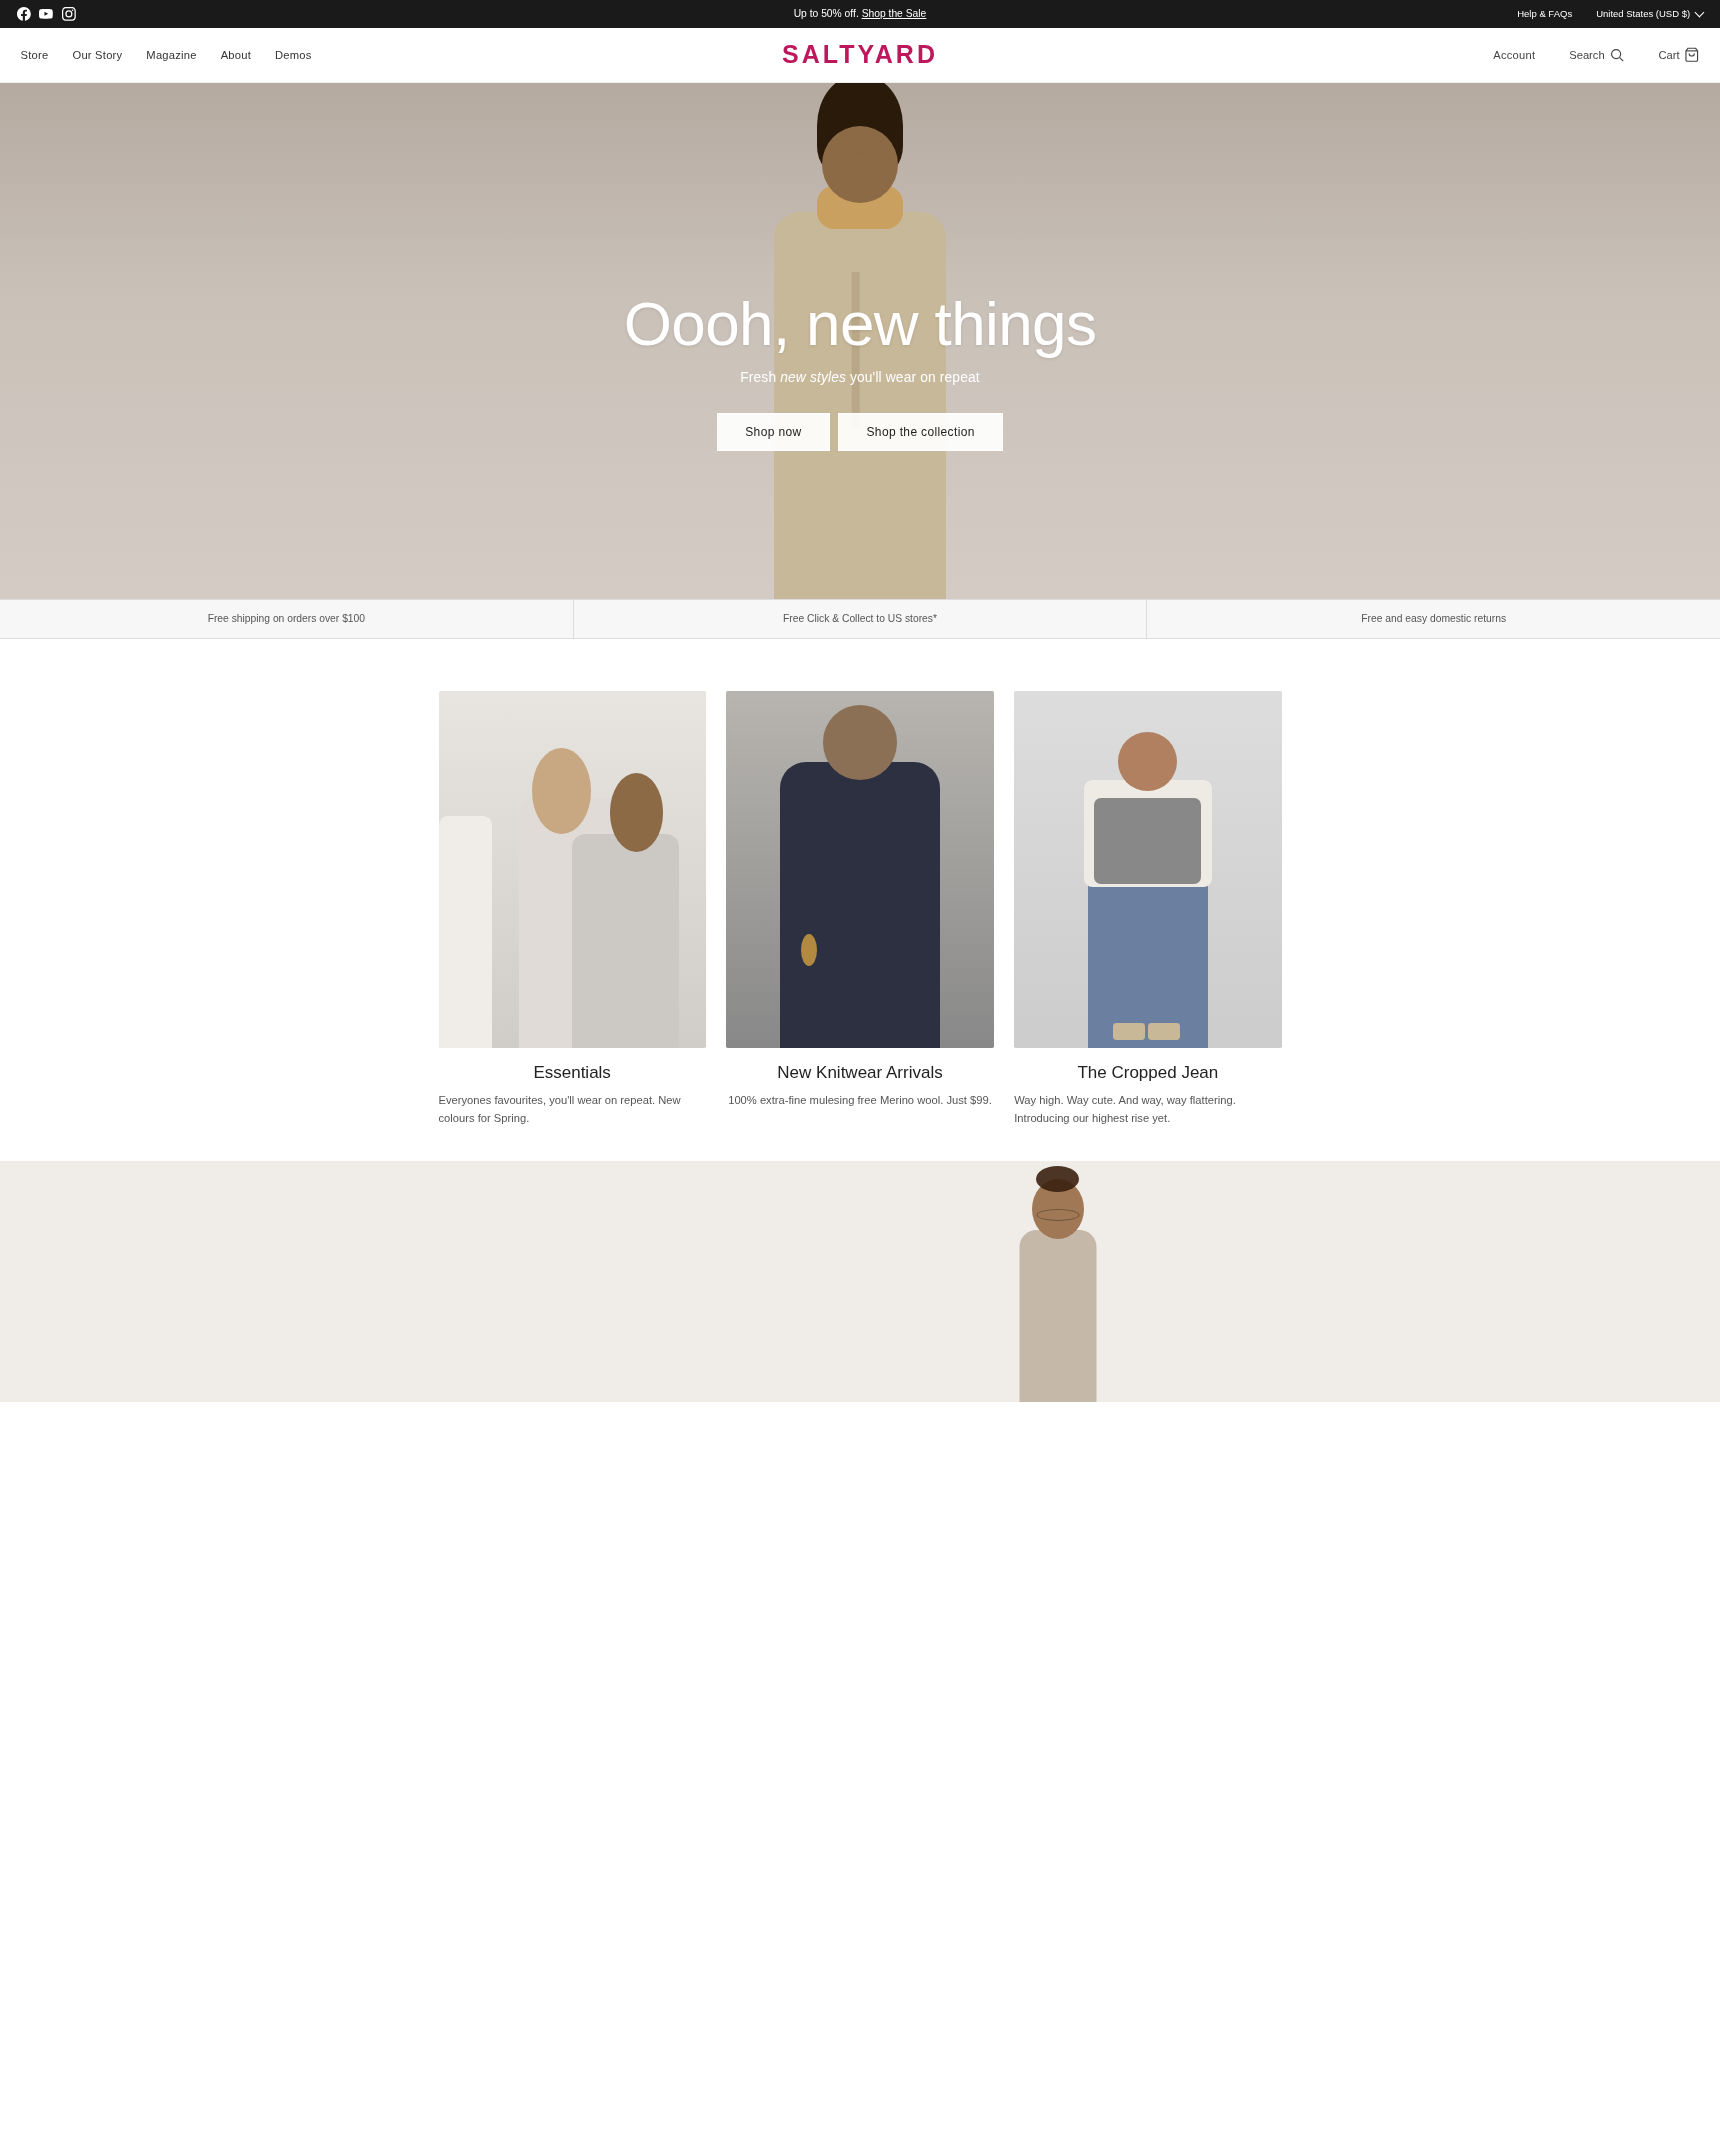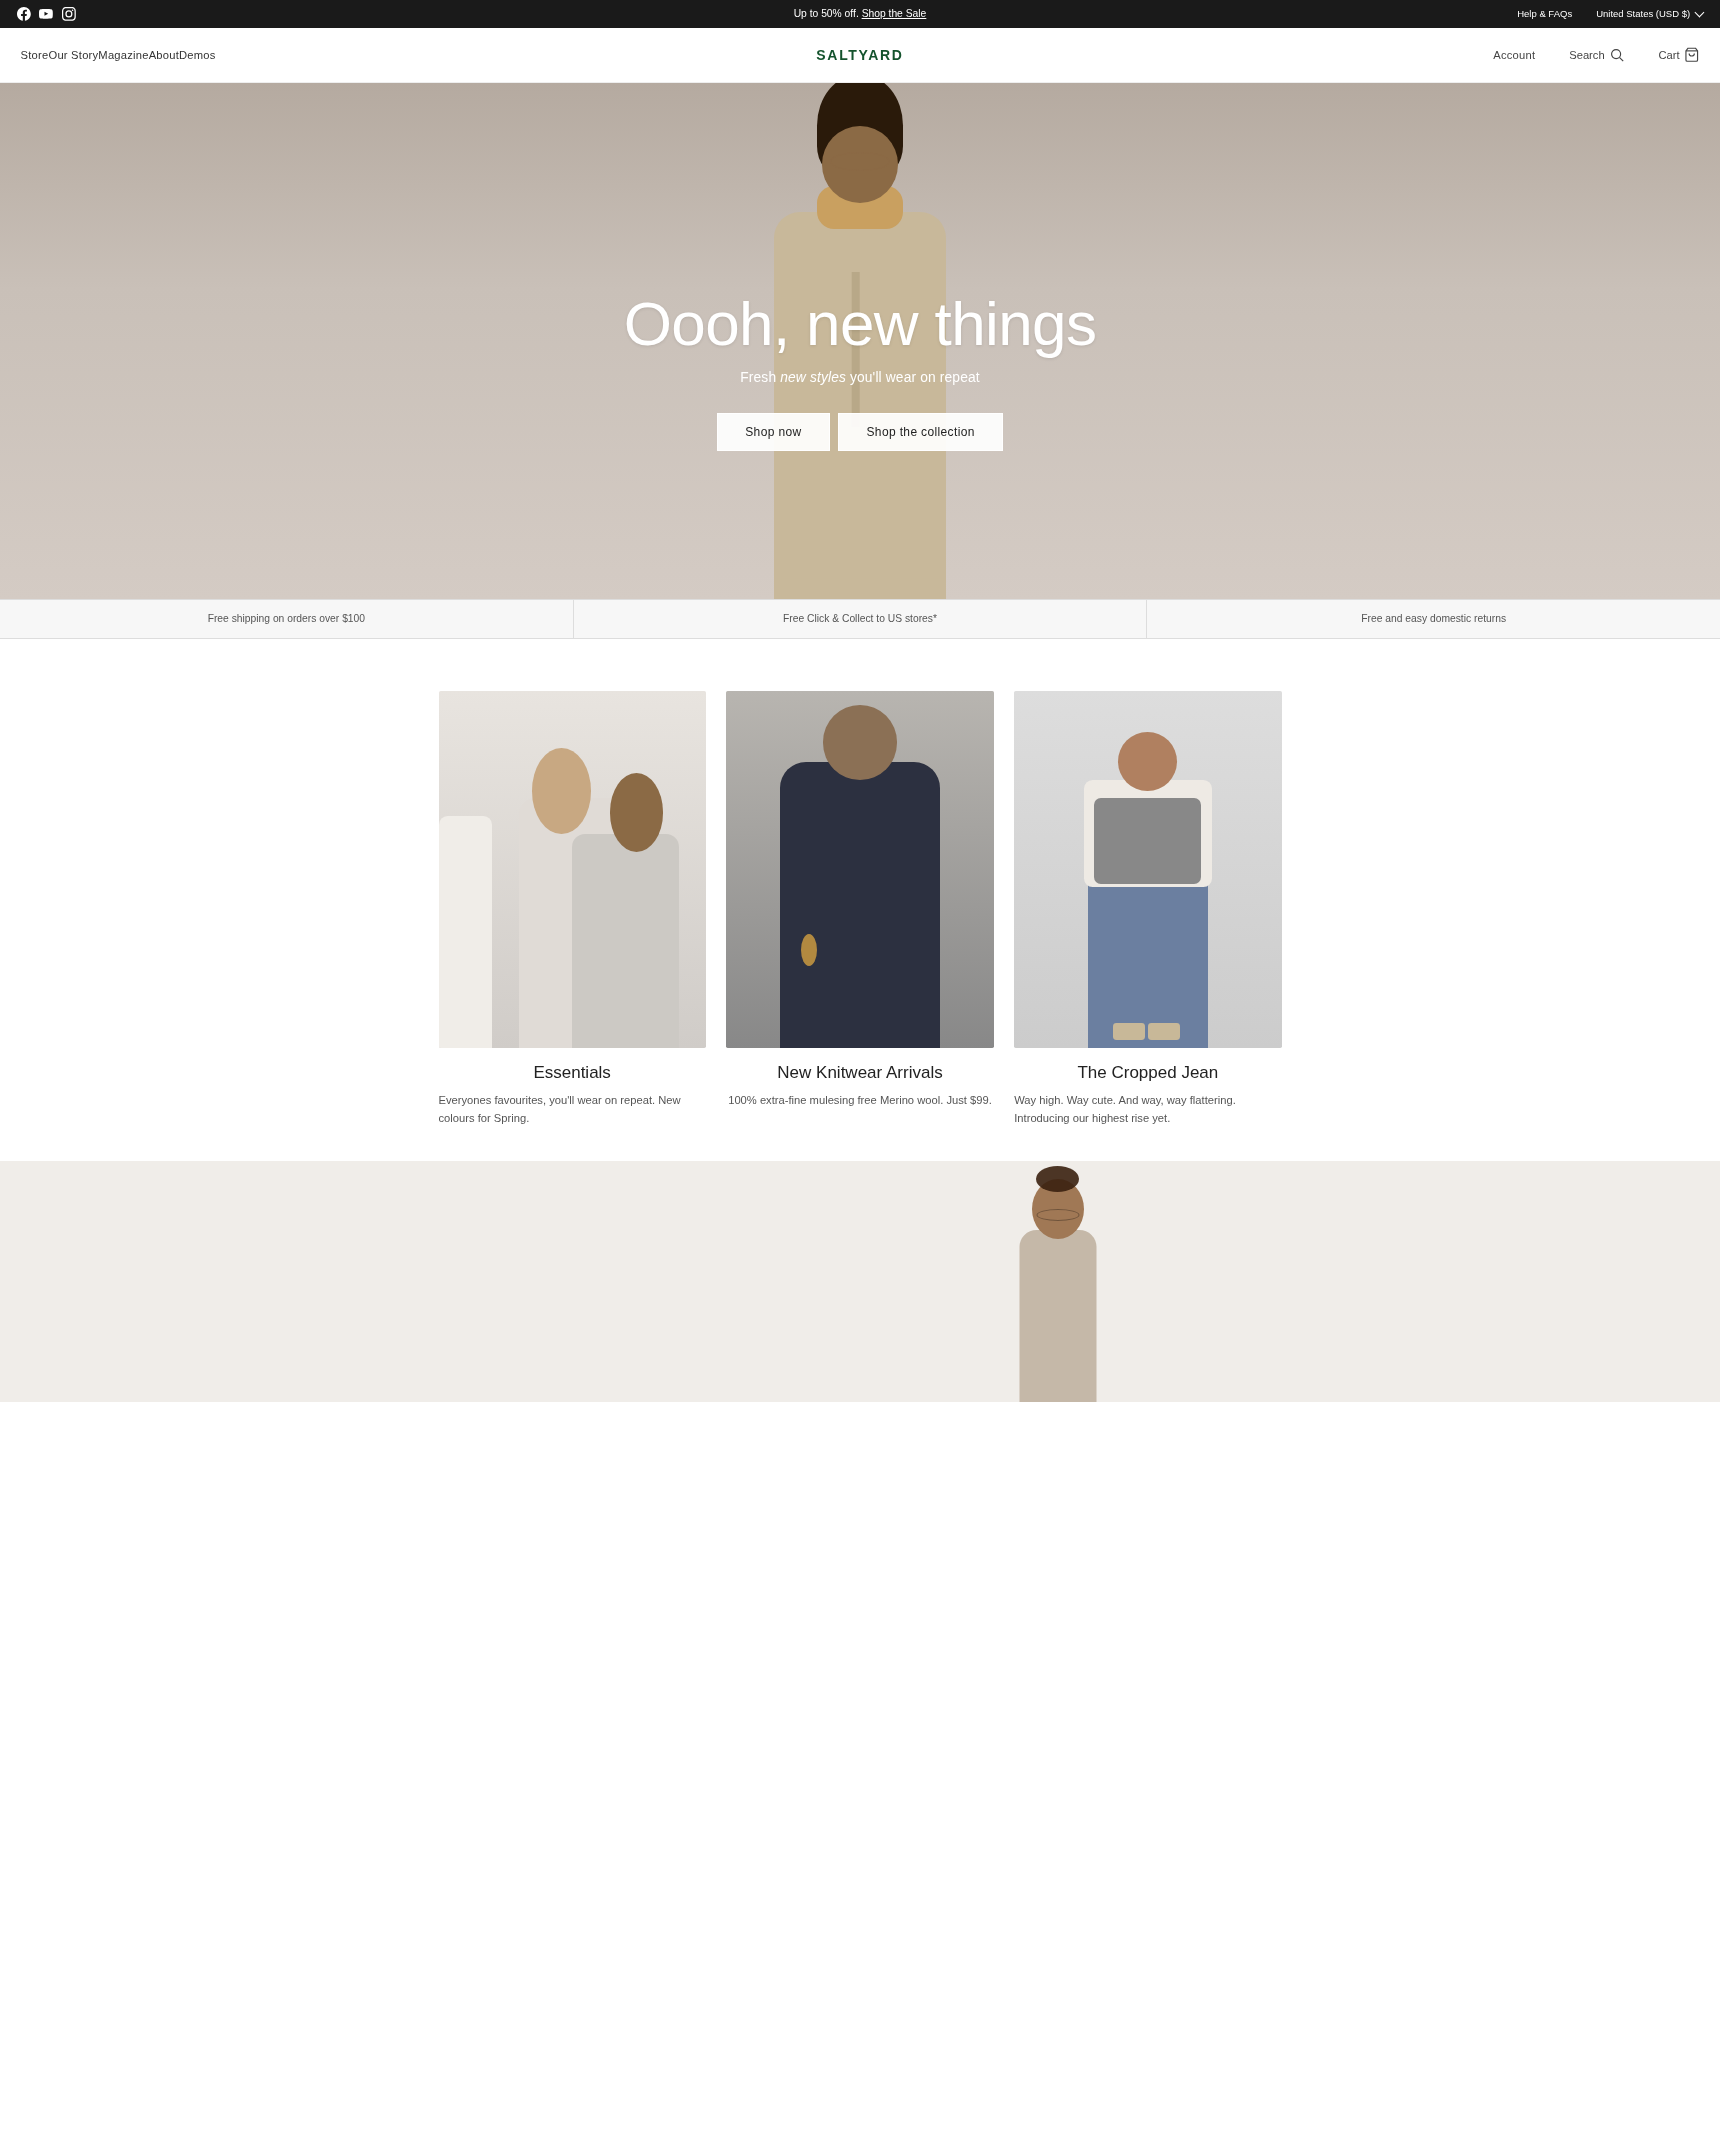--- a/index.html
+++ b/index.html
@@ -64,36 +64,37 @@
       align-items: center;
       justify-content: space-between;
       padding: 0 20.6px;
       height: 55px;
       background: #fff;
       border-bottom: 0.9px solid #eee;
       position: relative;
     }
     .nav-left {
       display: flex;
+      gap: 24px;
       align-items: center;
     }
     .nav-left a, .nav-right a {
       text-decoration: none;
       color: #333;
       font-size: 11.2px;
       letter-spacing: 0.02em;
     }
     .logo {
       position: absolute;
       left: 50%;
       transform: translateX(-50%);
-      font-size: 14px;
+      font-size: 25px;
       font-weight: 700;
       letter-spacing: 0.12em;
-      color: #14532d;
+      color: #be185d;
       text-transform: uppercase;
     }
     .nav-right {
       display: flex;
       align-items: center;
       gap: 34px;
     }
     .nav-right a {
       font-size: 11.2px;
       color: #444;

